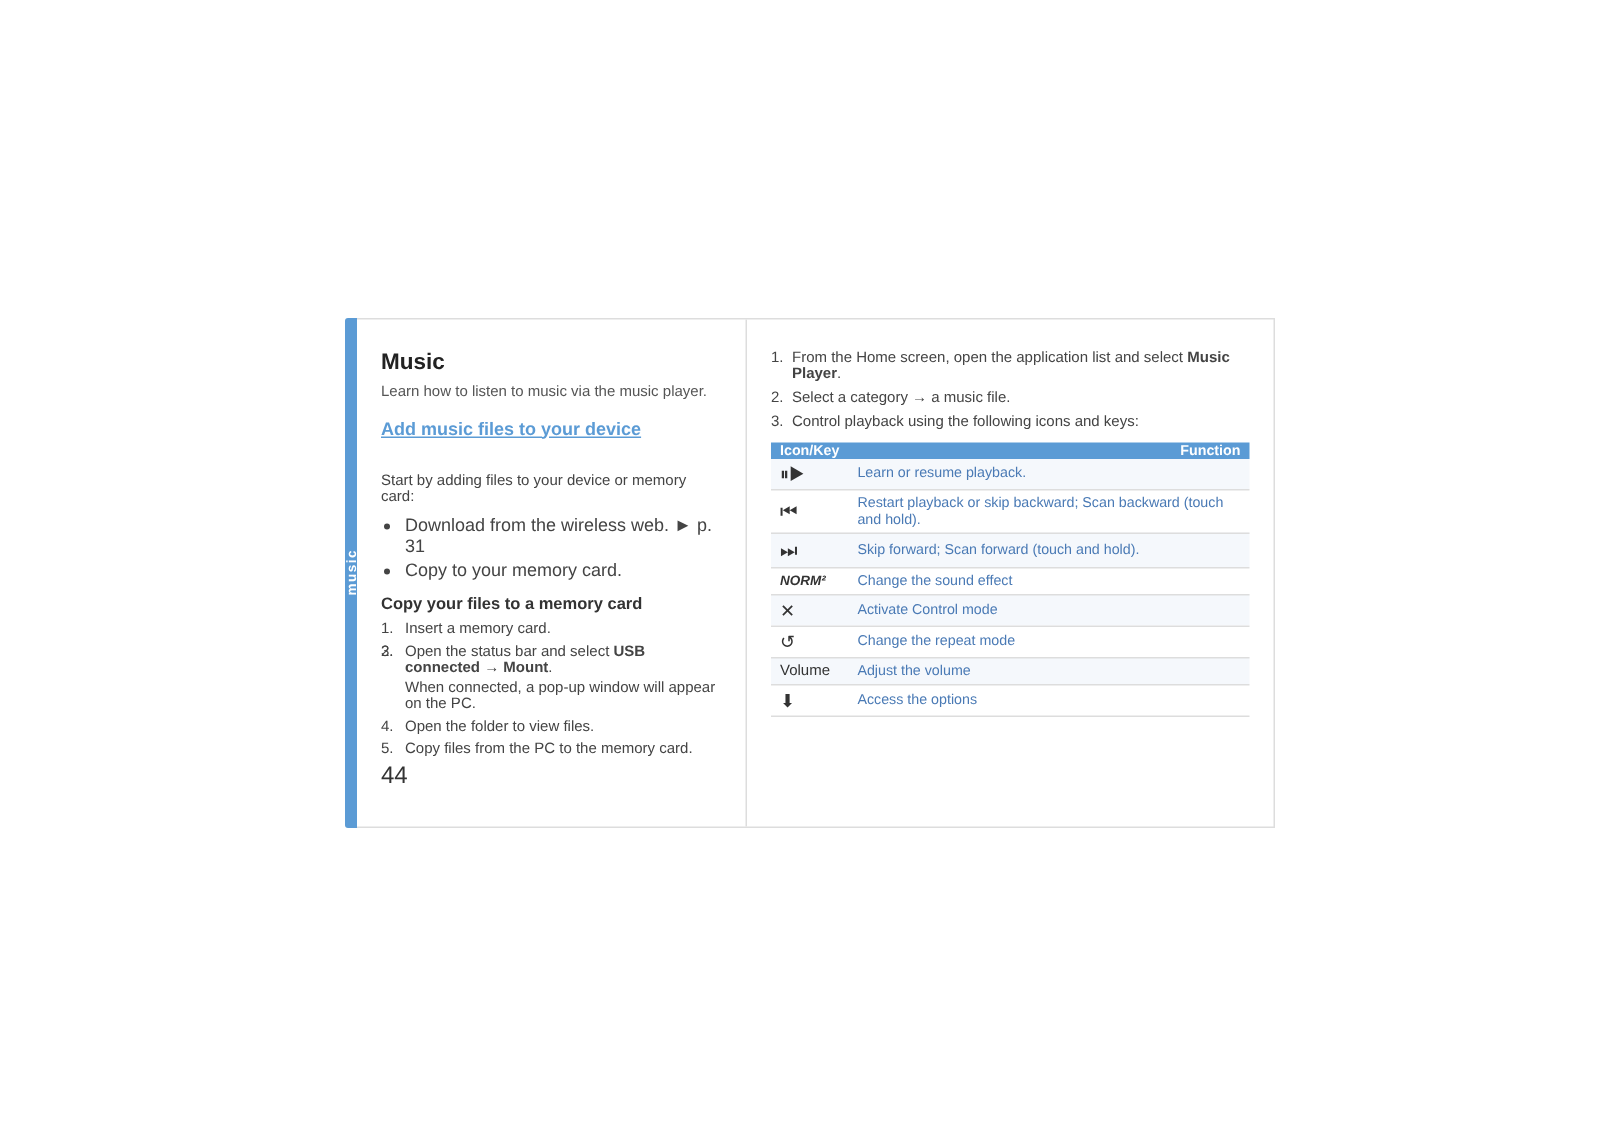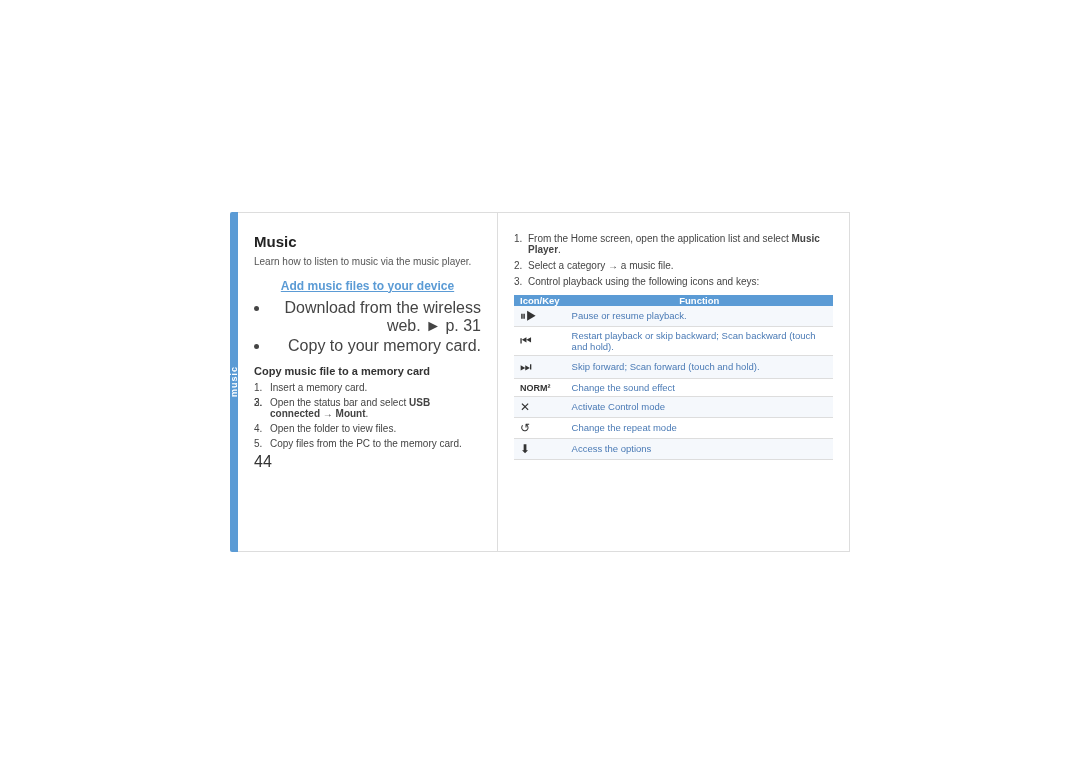--- a/index.html
+++ b/index.html
@@ -62,39 +62,37 @@
     }
     .subtitle {
       font-size: 10px;
       color: #555;
       margin-bottom: 12px;
     }
     .section-heading {
       font-size: 12px;
       font-weight: bold;
       color: #5b9bd5;
-      margin-bottom: 6px;
+      margin-bottom: 22px;
       text-decoration: underline;
-      text-align: center;
     }
     .section-intro {
       font-size: 10px;
       color: #444;
       margin-bottom: 6px;
     }
     .bullet-list {
       list-style: disc;
       padding-left: 16px;
       margin-bottom: 10px;
     }
     .bullet-list li {
-      font-size: 16px;
+      font-size: 12px;
       color: #444;
       margin-bottom: 2px;
-      text-align: right;
     }
     .bold {
       font-weight: bold;
     }
     .sub-heading {
       font-size: 11px;
       font-weight: bold;
       color: #333;
       margin-bottom: 5px;
     }
@@ -147,21 +145,21 @@
       width: 100%;
       border-collapse: collapse;
       font-size: 9.5px;
     }
     .icon-table thead tr {
       background: #5b9bd5;
       color: white;
     }
     .icon-table thead th {
       padding: 0 6px;
-      text-align: center;
+      text-align: right;
       font-weight: bold;
     }
     .icon-table tbody tr {
       border-bottom: 1px solid #ddd;
     }
     .icon-table tbody tr:nth-child(odd) {
       background: #f5f8fc;
     }
     .icon-table tbody tr:nth-child(even) {
       background: #ffffff;
@@ -183,29 +181,31 @@
 <div class="page-container">
   <div class="left-tab">
     <span class="left-tab-text">music</span>
   </div>
   <div class="content-area">
 
     <div class="left-column">
       <div class="page-title">Music</div>
       <div class="subtitle">Learn how to listen to music via the music player.</div>
       <div class="section-heading">Add music files to your device</div>
+      <div class="section-intro">Start by adding files to your device or memory card:</div>
       <ul class="bullet-list">
         <li><span>Download from the wireless web. ► p. 31</span></li>
         <li><span>Copy to your memory card.</span></li>
       </ul>
-      <div class="sub-heading">Copy music file to a memory card</div>
+      <div class="sub-heading">Copy your files to a memory card</div>
       <ol class="ordered-list">
         <li><span class="num">1.</span><span>Insert a memory card.</span></li>
         <li><span class="num">2.</span></li>
         <li><span class="num">3.</span>Open the status bar and select <span class="bold">USB connected → Mount</span>.<br>
+          <span style="display:block; padding-left:0; margin-top:2px; color:#444; font-size:10px;">When connected, a pop-up window will appear on the PC.</span>
         </li>
         <li><span class="num">4.</span><span>Open the folder to view files.</span></li>
         <li><span class="num">5.</span><span>Copy files from the PC to the memory card.</span></li>
       </ol>
       <div class="page-num">44</div>
     </div>
 
     <div class="right-column">
       <ol class="right-ordered-list">
         <li>
@@ -225,41 +225,45 @@
       <table class="icon-table">
         <thead>
           <tr>
             <th>Icon/Key</th>
             <th>Function</th>
           </tr>
         </thead>
         <tbody>
           <tr>
             <td><span style="font-size:12px;">⏸▶</span></td>
-            <td>Pause or resume playback.</td>
+            <td>Learn or resume playback.</td>
           </tr>
           <tr>
             <td><span style="font-size:13px;">⏮</span></td>
             <td>Restart playback or skip backward; Scan backward (touch and hold).</td>
           </tr>
           <tr>
             <td><span style="font-size:13px;">⏭</span></td>
             <td>Skip forward; Scan forward (touch and hold).</td>
           </tr>
           <tr>
-            <td><span style="font-size:9px; font-weight:bold;">NORM²</span></td>
+            <td><span style="font-size:9px; font-weight:bold;font-style:italic;">NORM²</span></td>
             <td>Change the sound effect</td>
           </tr>
           <tr>
             <td><span style="font-size:12px;">✕</span></td>
             <td>Activate Control mode</td>
           </tr>
           <tr>
             <td><span style="font-size:12px;">↺</span></td>
             <td>Change the repeat mode</td>
+          </tr>
+          <tr>
+            <td><span style="font-size:10px;">Volume</span></td>
+            <td>Adjust the volume</td>
           </tr>
           <tr>
             <td><span style="font-size:12px;">⬇</span></td>
             <td>Access the options</td>
           </tr>
         </tbody>
       </table>
     </div>
   </div>
 </div>

